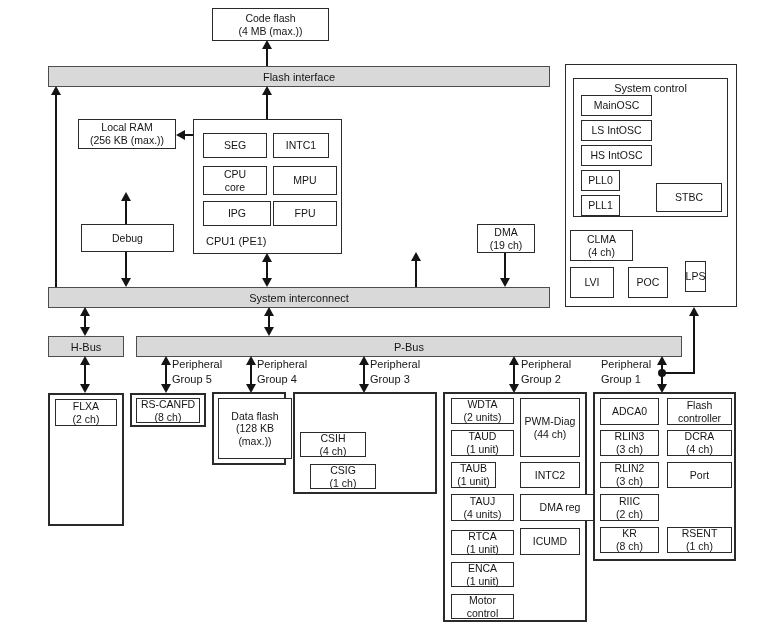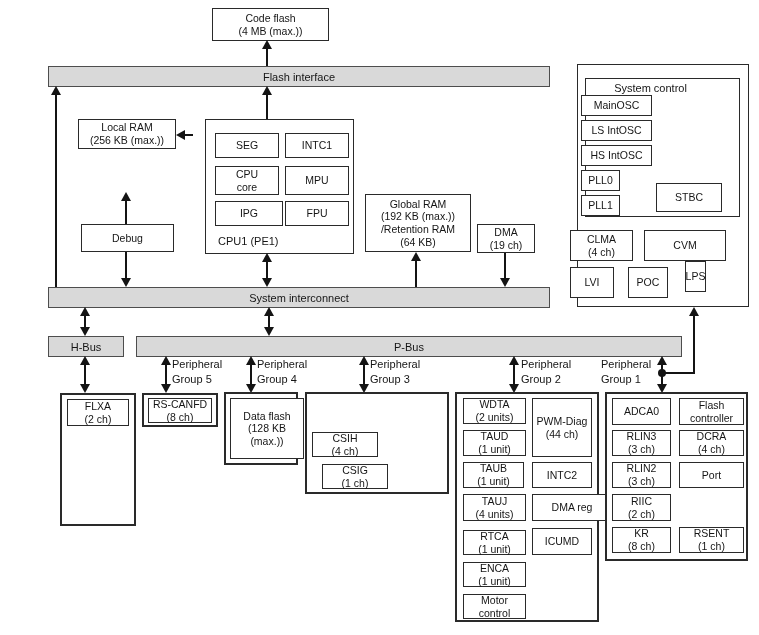--- a/index.html
+++ b/index.html
@@ -8,21 +8,21 @@
     position:relative; width:759px; height:635px; background:#ffffff;
     font-family:"Liberation Sans","DejaVu Sans",sans-serif; color:#151515;
     overflow:hidden;
   }
   .box {
     position:absolute; border:1px solid #2a2a2a; background:#ffffff;
     display:flex; flex-direction:column; align-items:center; justify-content:center;
     text-align:center; font-size:10.5px; line-height:1.2;
   }
   .box span { display:block; white-space:nowrap; }
-  .outer { position:absolute; border:2px solid #2a2a2a; background:#ffffff;margin-left:12px; }
+  .outer { position:absolute; border:2px solid #2a2a2a; background:#ffffff; }
   .outer.thin { border-width:1px; }
   .bus {
     position:absolute; background:#d9d9d9; border:1px solid #4d4d4d;
     display:flex; align-items:center; justify-content:center; font-size:11px;
   }
   .plabel { position:absolute; font-size:11px; line-height:1.35; }
   .plabel span { display:block; white-space:nowrap; }
   .freelabel { position:absolute; font-size:11px; white-space:nowrap; }
   .sysctrl-title { position:absolute; font-size:11px; text-align:center; }
   .vline { position:absolute; width:2px; background:#141414; }
@@ -73,21 +73,21 @@
   <div class="arr up" style="left:121px;top:192px"></div>
   <div class="vline" style="left:125px;top:198px;height:26px"></div>
 
   <div class="vline" style="left:125px;top:252px;height:29px"></div>
   <div class="arr down" style="left:121px;top:278px"></div>
 
   <div class="outer thin" style="left:193px;top:119px;width:149px;height:135px">
     <div class="box" style="left:9px;top:13px;width:64px;height:25px">
       <span>SEG</span>
     </div>
-    <div class="box" style="left:79px;top:13px;width:64px;height:25px">
+    <div class="box" style="left:79px;top:13px;width:56px;height:25px">
       <span>INTC1</span>
     </div>
     <div class="box" style="left:9px;top:46px;width:64px;height:29px">
       <span>CPU</span>
       <span>core</span>
     </div>
     <div class="box" style="left:79px;top:46px;width:64px;height:29px">
       <span>MPU</span>
     </div>
     <div class="box" style="left:9px;top:81px;width:68px;height:25px">
@@ -96,26 +96,20 @@
     <div class="box" style="left:79px;top:81px;width:64px;height:25px">
       <span>FPU</span>
     </div>
     <div class="freelabel" style="left:12px;bottom:6px">CPU1 (PE1)</div>
   </div>
 
   <div class="arr up" style="left:262px;top:253px"></div>
   <div class="vline" style="left:266px;top:259px;height:22px"></div>
   <div class="arr down" style="left:262px;top:278px"></div>
 
-  <div class="box" style="left:365px;top:194px;width:106px;height:58px">
-    <span>Global RAM</span>
-    <span>(192 KB (max.))</span>
-    <span>/Retention RAM</span>
-    <span>(64 KB)</span>
-  </div>
   <div class="arr up" style="left:411px;top:252px"></div>
   <div class="vline" style="left:415px;top:258px;height:29px"></div>
 
   <div class="box" style="left:477px;top:224px;width:58px;height:29px">
     <span>DMA</span>
     <span>(19 ch)</span>
   </div>
   <div class="vline" style="left:504px;top:253px;height:28px"></div>
   <div class="arr down" style="left:500px;top:278px"></div>
 
@@ -138,23 +132,20 @@
   <div class="box" style="left:581px;top:195px;width:39px;height:21px">
     <span>PLL1</span>
   </div>
   <div class="box" style="left:656px;top:183px;width:66px;height:29px">
     <span>STBC</span>
   </div>
 
   <div class="box" style="left:570px;top:230px;width:63px;height:31px">
     <span>CLMA</span>
     <span>(4 ch)</span>
-  </div>
-  <div class="box" style="left:644px;top:230px;width:82px;height:31px">
-    <span>CVM</span>
   </div>
   <div class="box" style="left:570px;top:267px;width:44px;height:31px">
     <span>LVI</span>
   </div>
   <div class="box" style="left:628px;top:267px;width:40px;height:31px">
     <span>POC</span>
   </div>
   <div class="box" style="left:685px;top:261px;width:21px;height:31px">
     <span>LPS</span>
   </div>
@@ -263,21 +254,21 @@
 
   <div class="outer" style="left:443px;top:392px;width:144px;height:230px">
     <div class="box" style="left:6px;top:4px;width:63px;height:26px">
       <span>WDTA</span>
       <span>(2 units)</span>
     </div>
     <div class="box" style="left:6px;top:36px;width:63px;height:26px">
       <span>TAUD</span>
       <span>(1 unit)</span>
     </div>
-    <div class="box" style="left:6px;top:68px;width:61px;height:26px">
+    <div class="box" style="left:6px;top:68px;width:45px;height:26px">
       <span>TAUB</span>
       <span>(1 unit)</span>
     </div>
     <div class="box" style="left:6px;top:100px;width:63px;height:27px">
       <span>TAUJ</span>
       <span>(4 units)</span>
     </div>
     <div class="box" style="left:6px;top:136px;width:63px;height:25px">
       <span>RTCA</span>
       <span>(1 unit)</span>

